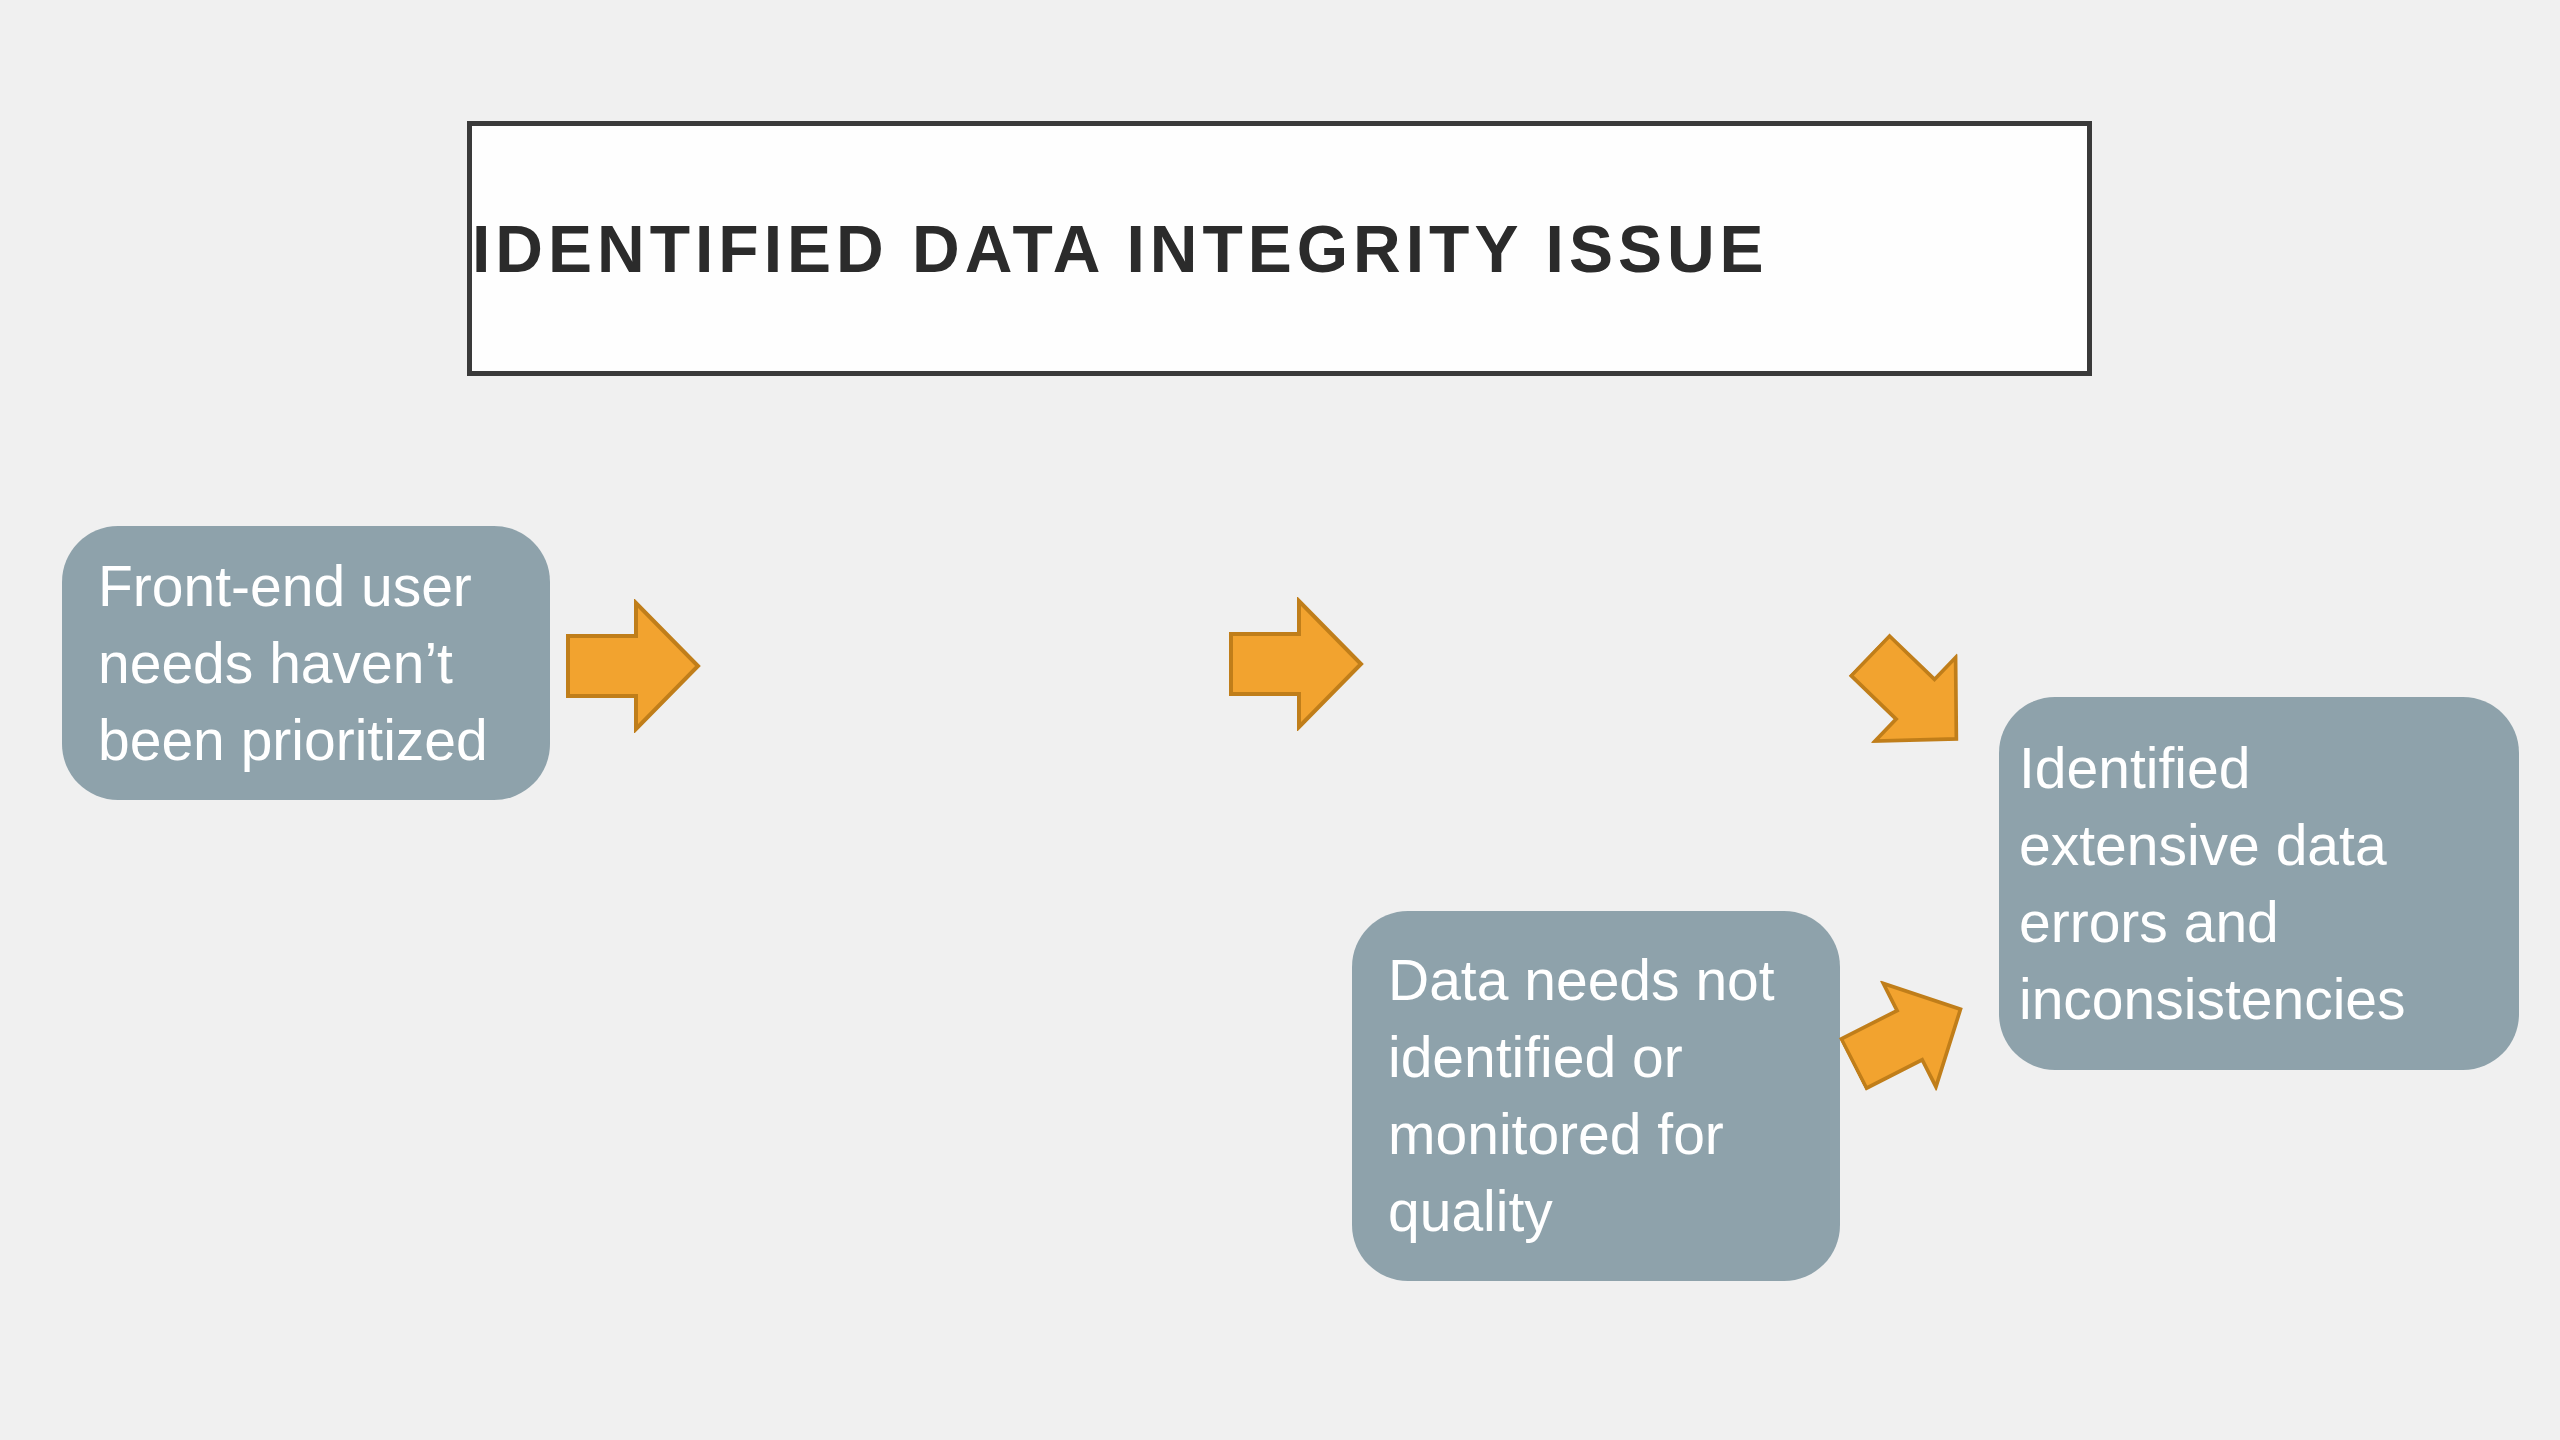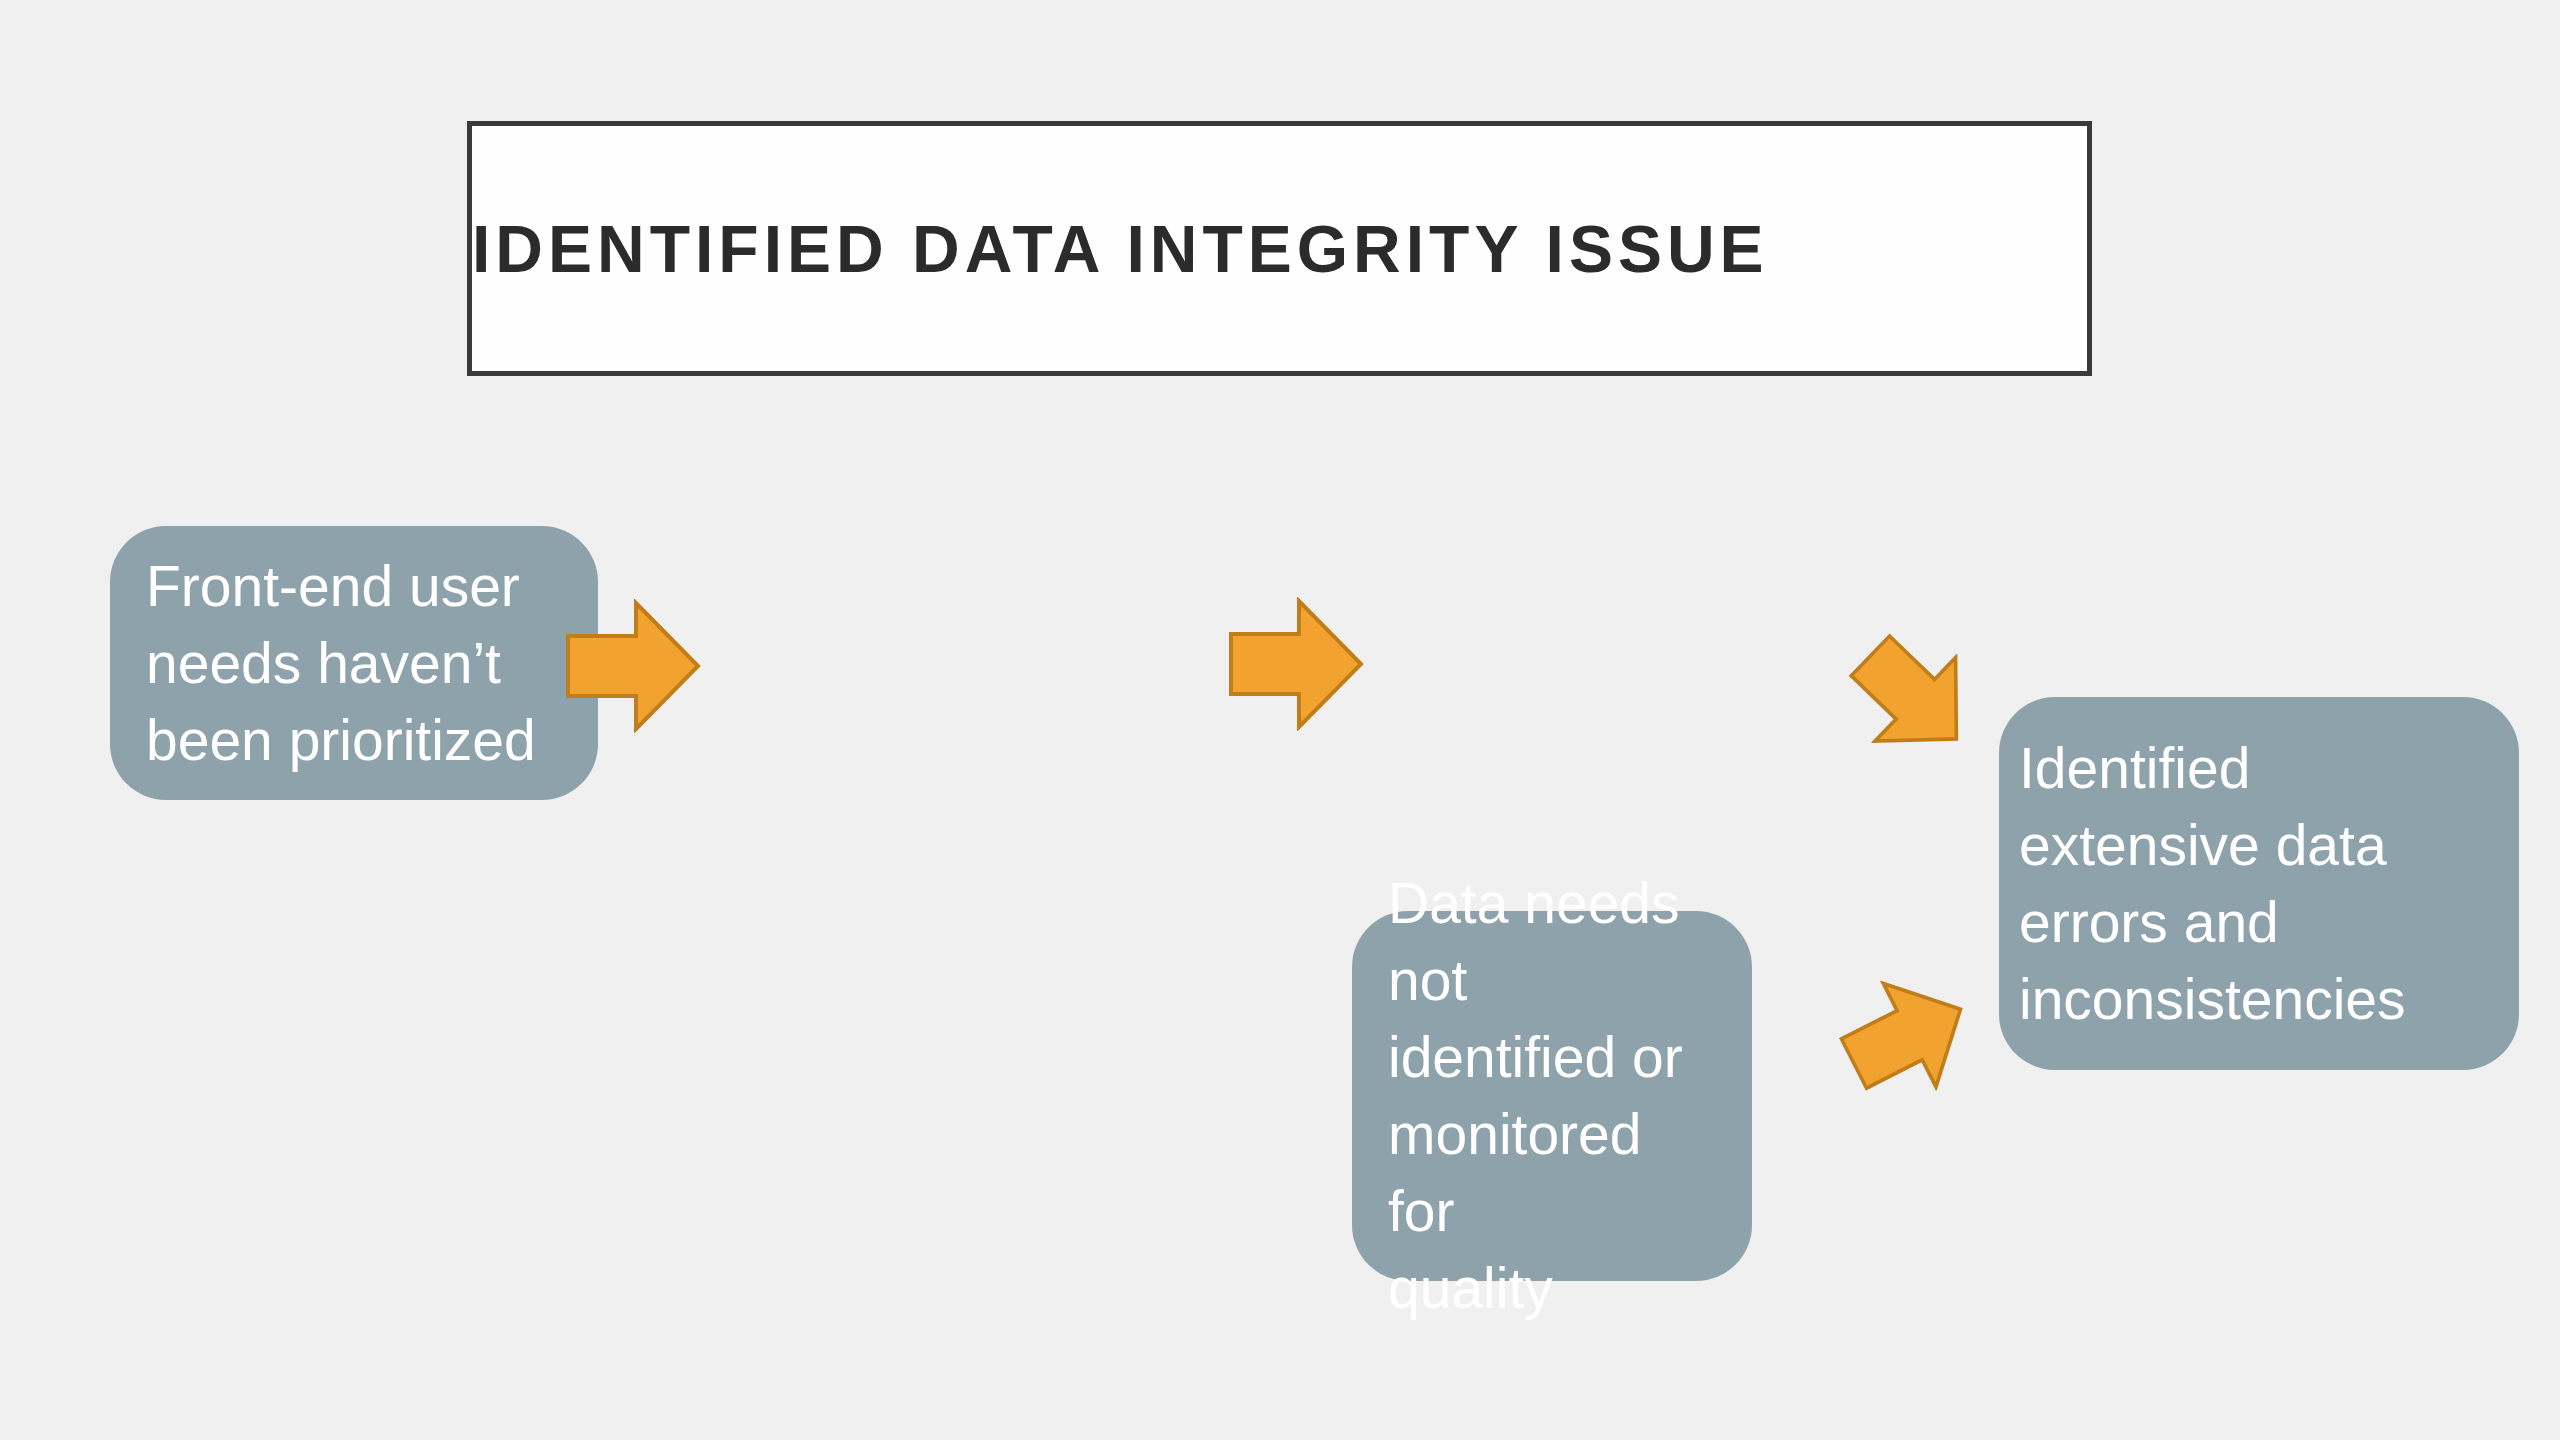--- a/index.html
+++ b/index.html
@@ -41,24 +41,24 @@
     border-radius: 56px;
     color: #FFFFFF;
     display: flex;
     align-items: center;
     box-sizing: border-box;
     padding: 0 36px;
     font-size: 57px;
     line-height: 77px;
     white-space: pre-line;
   }
-  #box1 { left: 62px;   top: 526px; width: 488px; height: 274px; margin-left: 48px; }
+  #box1 { left: 62px;   top: 526px; width: 488px; height: 274px; }
   #box2 { left: 723px;  top: 521px; width: 489px; height: 281px; }
   #box3 { left: 1385px; top: 482px; width: 444px; height: 359px; }
-  #box4 { left: 1352px; top: 911px; width: 400px; height: 370px; }
+  #box4 { left: 1352px; top: 911px; width: 488px; height: 370px; }
   #box5 { left: 1999px; top: 697px; width: 520px; height: 373px; padding-left: 20px; }
   .arrow {
     position: absolute;
     width: 136px;
     height: 134px;
   }
   #arrow1 { left: 566px;  top: 599px; }
   #arrow2 { left: 1229px; top: 597px; }
   #arrow3 { left: 1846px; top: 631px; transform: rotate(44deg) scale(0.92); }
   #arrow4 { left: 1840px; top: 969px; transform: rotate(-27deg) scale(0.92); }

